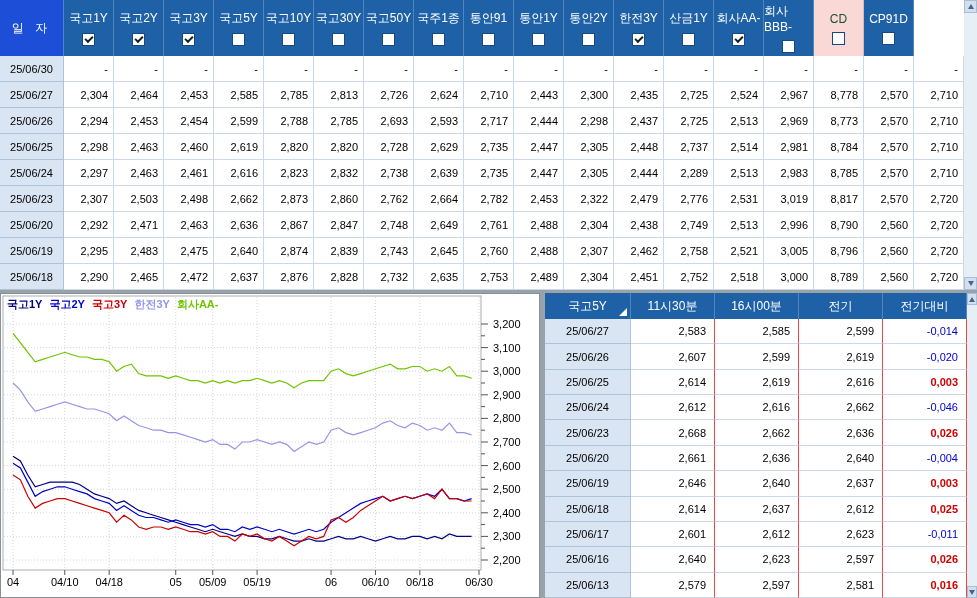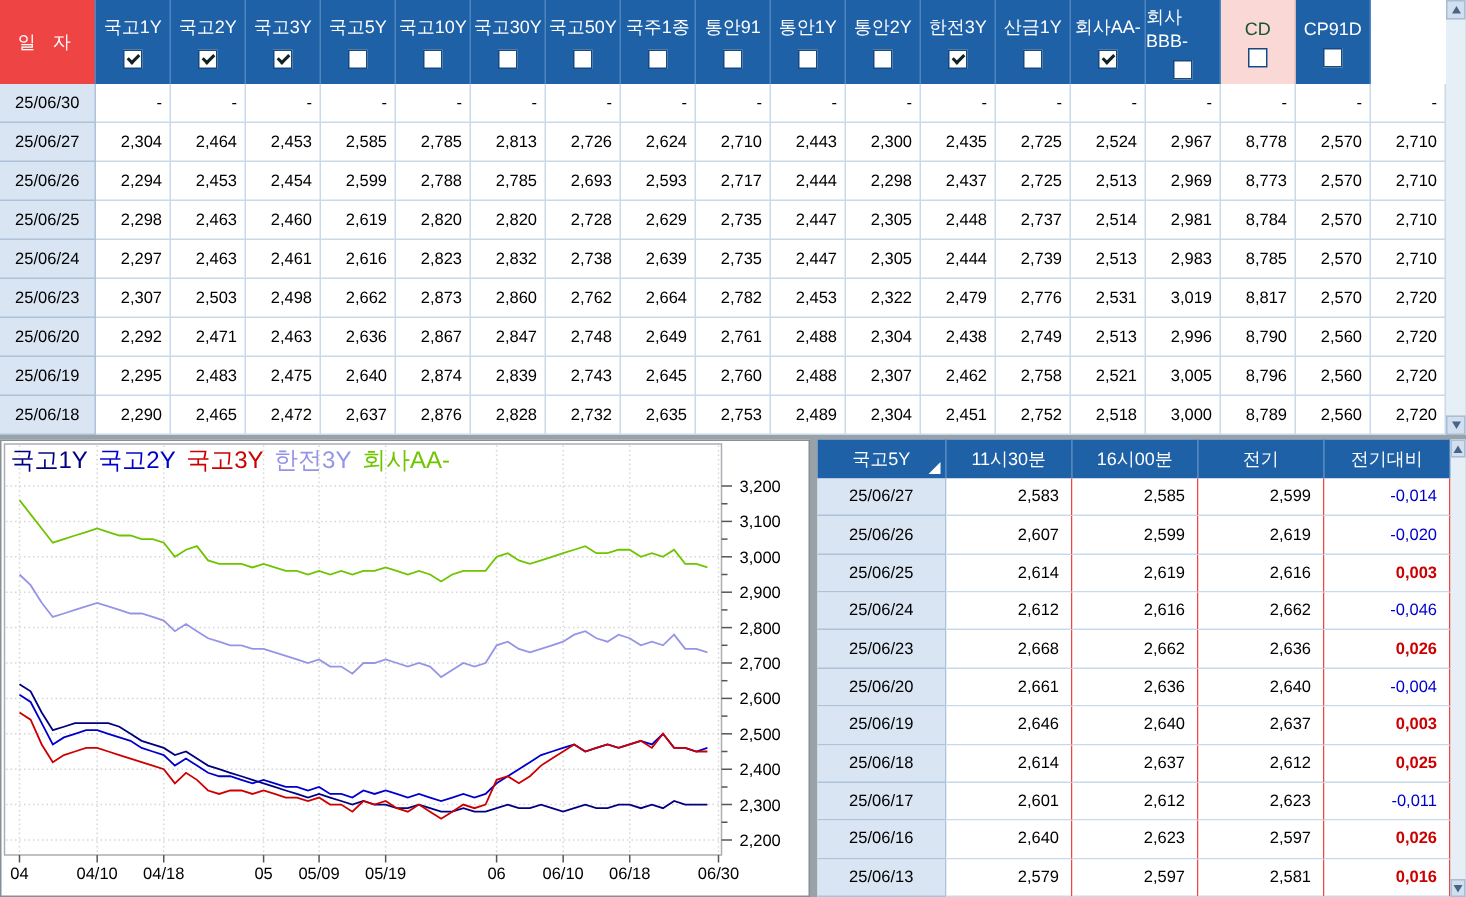--- a/index.html
+++ b/index.html
@@ -7,21 +7,21 @@
     width:977px;height:598px;position:relative;overflow:hidden;
     background:#99a1a9;
     font-family:"Liberation Sans","DejaVu Sans",sans-serif;
     -webkit-font-smoothing:none;
   }
   .panel{position:absolute;}
 
   
   #top-panel{left:0;top:0;width:977px;height:290px;background:#fff;}
   .tt-header{display:flex;height:56px;}
-  .tt-date-h{width:64px;flex:none;background:#ef4444;color:#fff;font-size:12px;
+  .tt-date-h{width:64px;flex:none;background:#1d4ed8;color:#fff;font-size:12px;
     display:flex;align-items:center;justify-content:center;letter-spacing:4px;
     border-right:1px solid #4f86bf;box-sizing:border-box;}
   .tt-col-h{width:50px;flex:none;background:#1e61a7;color:#fff;font-size:12px;
     display:flex;flex-direction:column;align-items:center;justify-content:center;gap:6px;
     border-right:1px solid #4f86bf;box-sizing:border-box;}
   .tt-col-h.cd{background:#f9d8d6;color:#14532d;border-right:1px solid #d9b8b6;}
   .checkbox{width:13px;height:13px;background:#fff;border:1px solid #17497e;box-sizing:border-box;flex:none;}
   .checkbox.checked::after{content:'';display:block;width:6px;height:3px;
     border-left:2px solid #122;border-bottom:2px solid #122;
     transform:rotate(-45deg);margin:2px 0 0 2px;}
@@ -39,21 +39,21 @@
     display:flex;align-items:center;justify-content:center;}
   .sb-btn.bottom{position:absolute;bottom:0;left:0;right:0;}
   .arr-up{width:0;height:0;border-left:3px solid transparent;border-right:3px solid transparent;
     border-bottom:5px solid #47658a;}
   .arr-down{width:0;height:0;border-left:3px solid transparent;border-right:3px solid transparent;
     border-top:5px solid #47658a;}
 
   
   #chart-panel{left:0;top:293px;width:540px;height:305px;background:#fff;
     border:1px solid #878f97;box-sizing:border-box;}
-  #chart-legend{position:absolute;left:6px;top:3px;font-size:16px;font-weight:normal;white-space:nowrap;}
+  #chart-legend{position:absolute;left:6px;top:3px;font-size:11px;font-weight:bold;white-space:nowrap;}
   #chart-legend span{margin-right:7px;}
   #chart-svg{position:absolute;left:0;top:0;}
 
   
   #right-panel{left:545px;top:293px;width:432px;height:305px;background:#fff;}
   .rt-header{display:flex;height:26px;}
   .rt-h{background:#1e61a7;color:#fff;font-size:12px;flex:none;position:relative;
     display:flex;align-items:center;justify-content:center;
     border-right:1px solid #4f86bf;box-sizing:border-box;}
   .rt-h.corner::after{content:'';position:absolute;right:3px;bottom:3px;width:0;height:0;
@@ -239,21 +239,21 @@
         <div class="tt-cell">2,461</div>
         <div class="tt-cell">2,616</div>
         <div class="tt-cell">2,823</div>
         <div class="tt-cell">2,832</div>
         <div class="tt-cell">2,738</div>
         <div class="tt-cell">2,639</div>
         <div class="tt-cell">2,735</div>
         <div class="tt-cell">2,447</div>
         <div class="tt-cell">2,305</div>
         <div class="tt-cell">2,444</div>
-        <div class="tt-cell">2,739</div>
+        <div class="tt-cell">2,289</div>
         <div class="tt-cell">2,513</div>
         <div class="tt-cell">2,983</div>
         <div class="tt-cell">8,785</div>
         <div class="tt-cell">2,570</div>
         <div class="tt-cell">2,710</div>
       </div>
       <div class="tt-row">
         <div class="tt-date">25/06/23</div>
         <div class="tt-cell">2,307</div>
         <div class="tt-cell">2,503</div>

